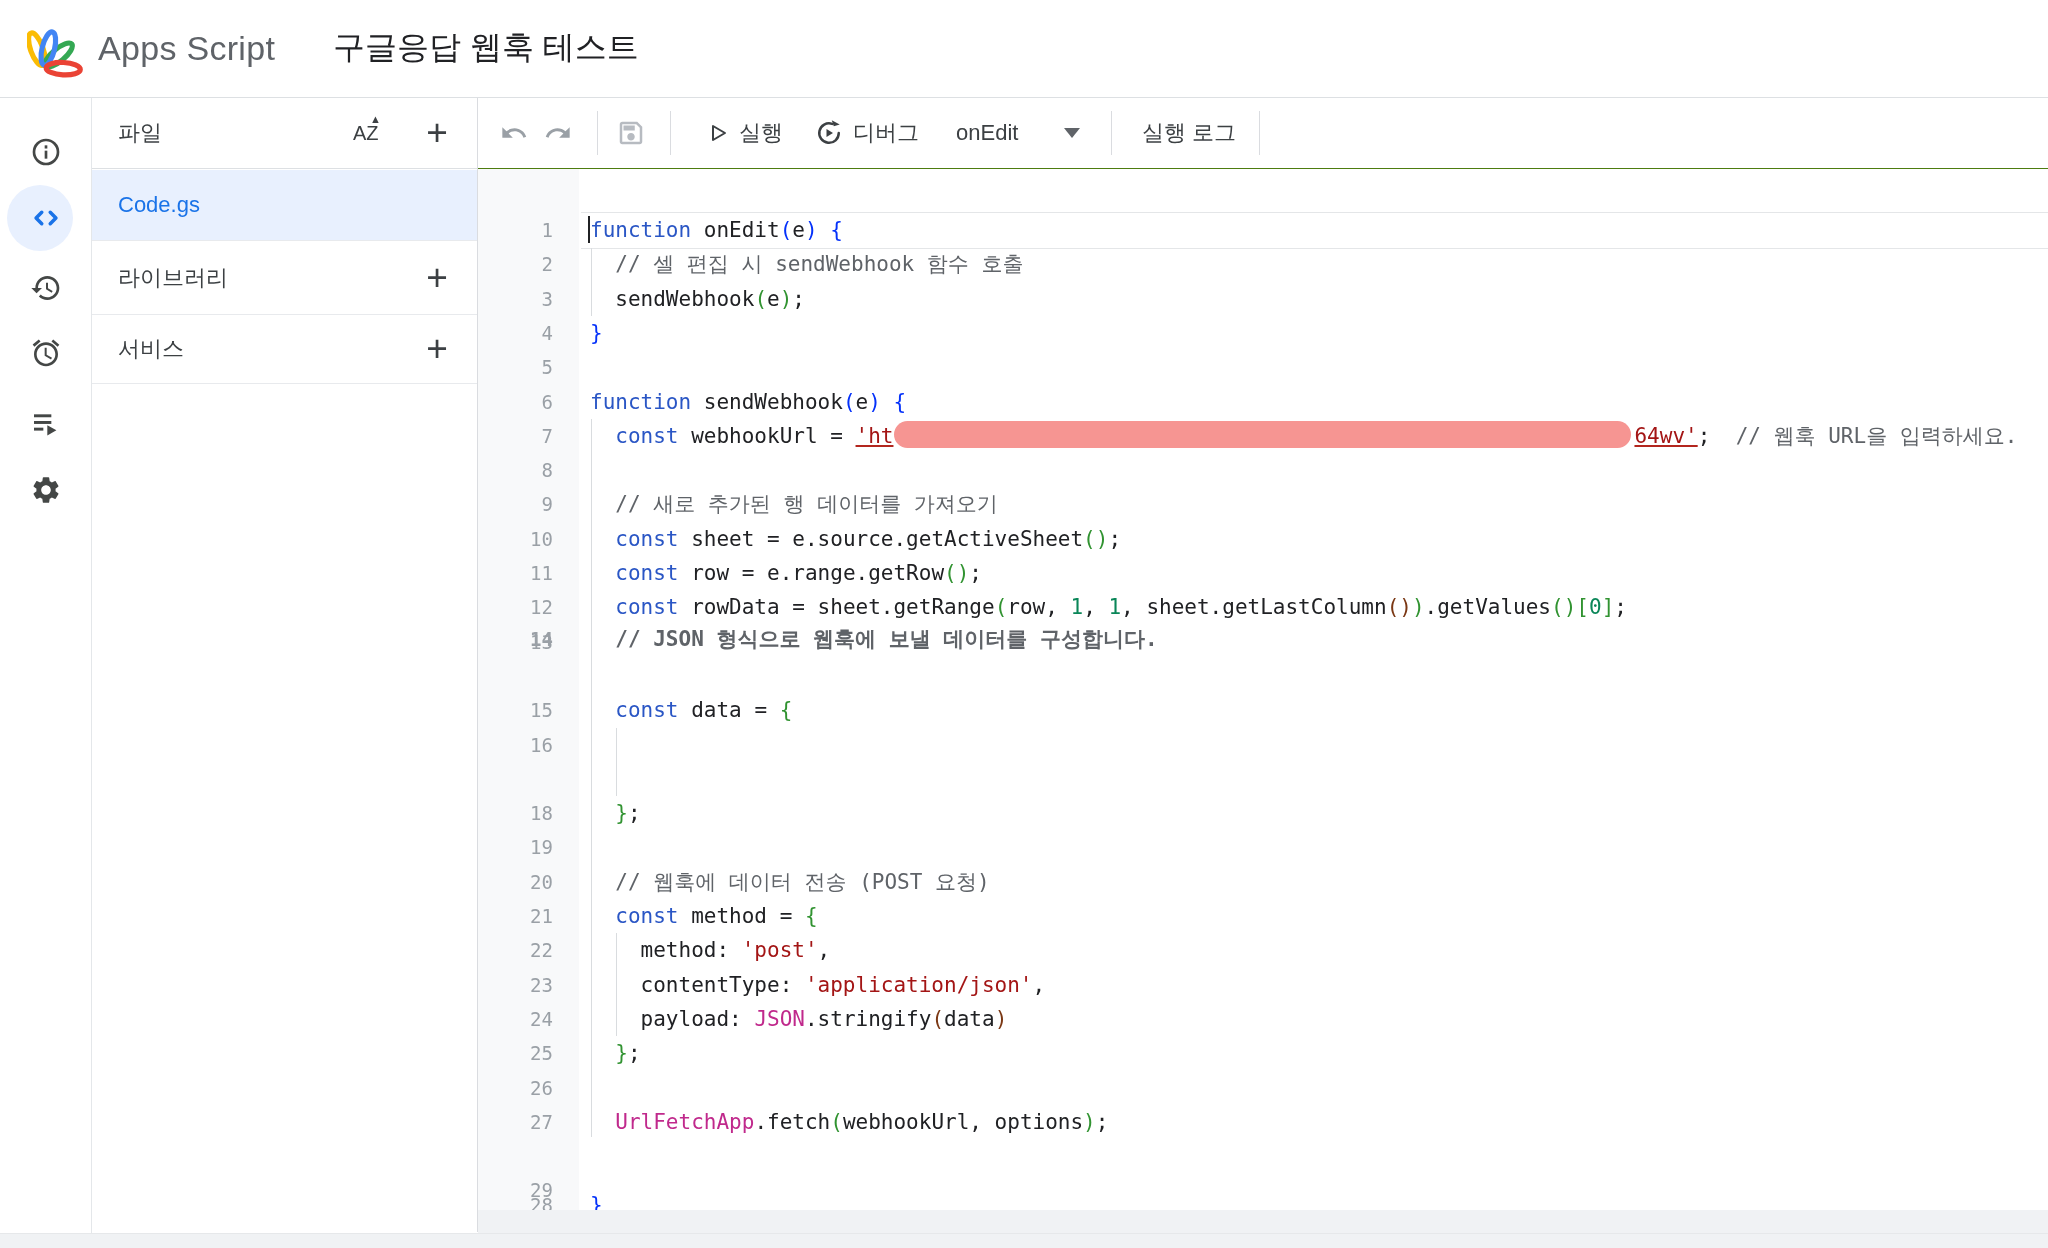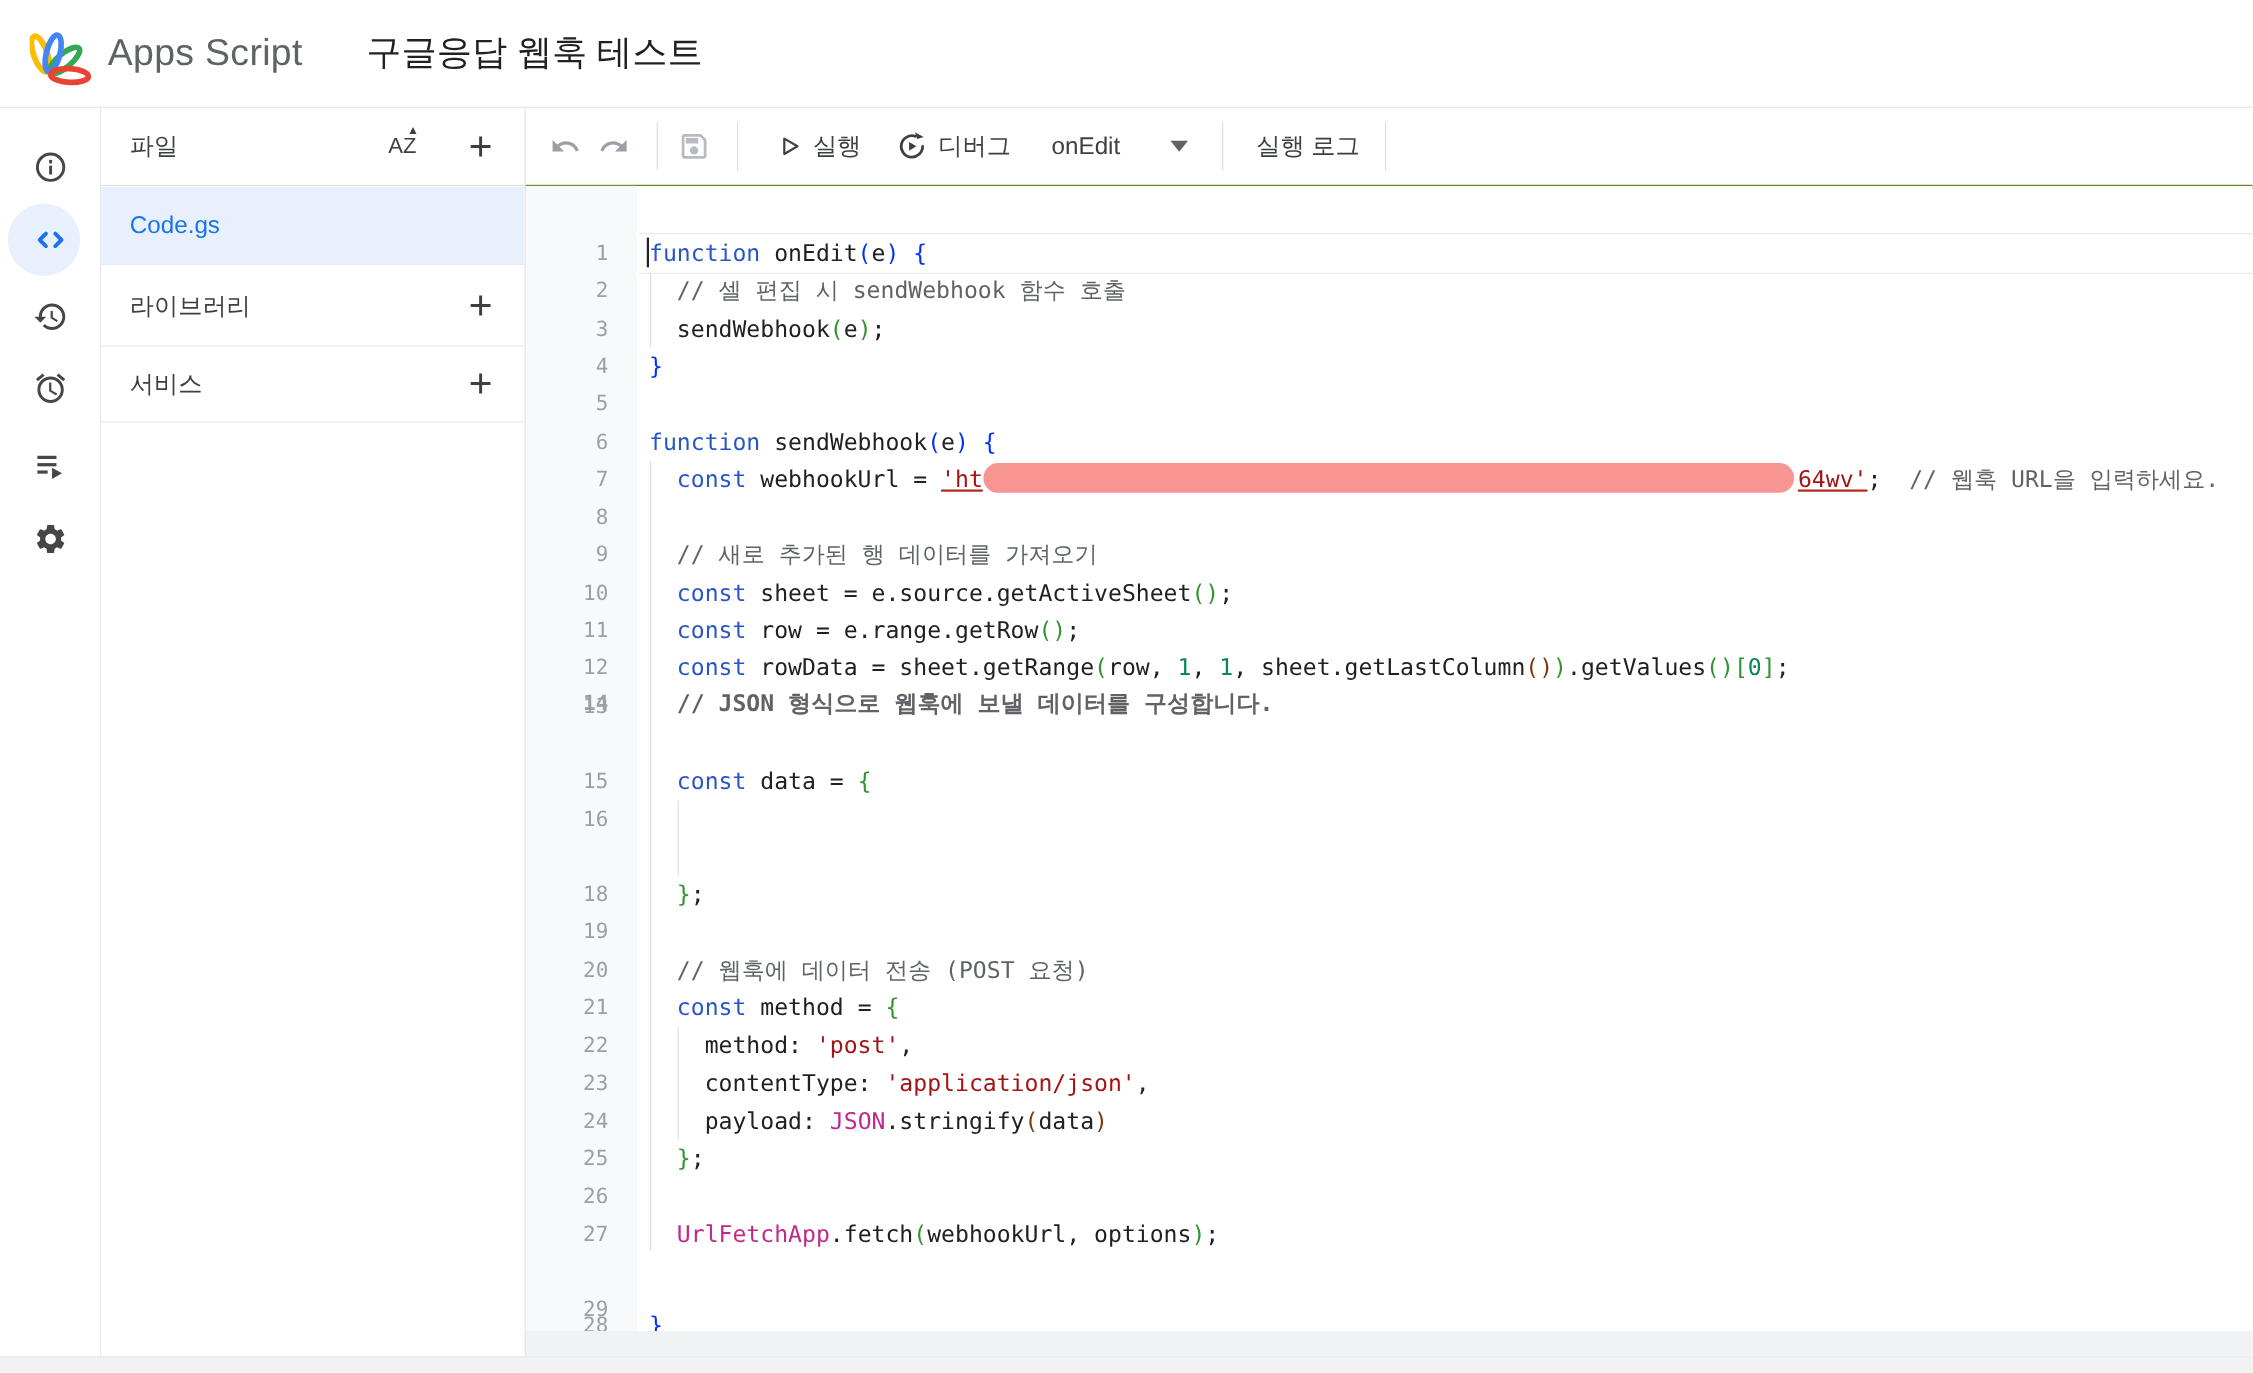--- a/index.html
+++ b/index.html
@@ -29,21 +29,21 @@
   #row-lib{top:144px;height:72px;border-bottom:1px solid #e8eaed;}
   #row-svc{top:216px;height:69px;border-bottom:1px solid #e8eaed;}
   .vcenter{top:50%;transform:translateY(-50%);}
 
   
   #sort-az{position:absolute;right:78px;top:17px;width:46px;height:36px;color:#3c4043;cursor:pointer;}
   #sort-az .ltr{font-size:20px;line-height:36px;}
   #sort-az .arr{position:absolute;left:17px;top:-2px;font-size:11px;}
 
   
-  #toolbar{left:478px;top:98px;width:1570px;height:70px;background:#fff;border-bottom:4px solid #4d7c0f;}
+  #toolbar{left:478px;top:98px;width:1570px;height:70px;background:#fff;border-bottom:1px solid #4d7c0f;}
   .tb-item{position:absolute;top:0;height:70px;display:flex;align-items:center;gap:9px;cursor:pointer;color:#3c4043;font-size:22px;}
   .tb-div{position:absolute;top:13px;width:1px;height:44px;background:#dadce0;}
   .caret{width:0;height:0;border-left:8px solid transparent;border-right:8px solid transparent;border-top:10px solid #5f6368;}
 
   
   #editor-bg{left:478px;top:169px;width:1570px;height:1041px;background:#fff;}
   #gutter-bg{left:478px;top:169px;width:101px;height:1041px;background:#f8f9fa;}
   #bottom-right-gray{left:478px;top:1210px;width:1570px;height:38px;background:#f0f2f4;}
   #bottom-strip{left:0;top:1233px;width:2048px;height:15px;background:#f0f2f4;border-top:1px solid #e6e8ea;}
 

